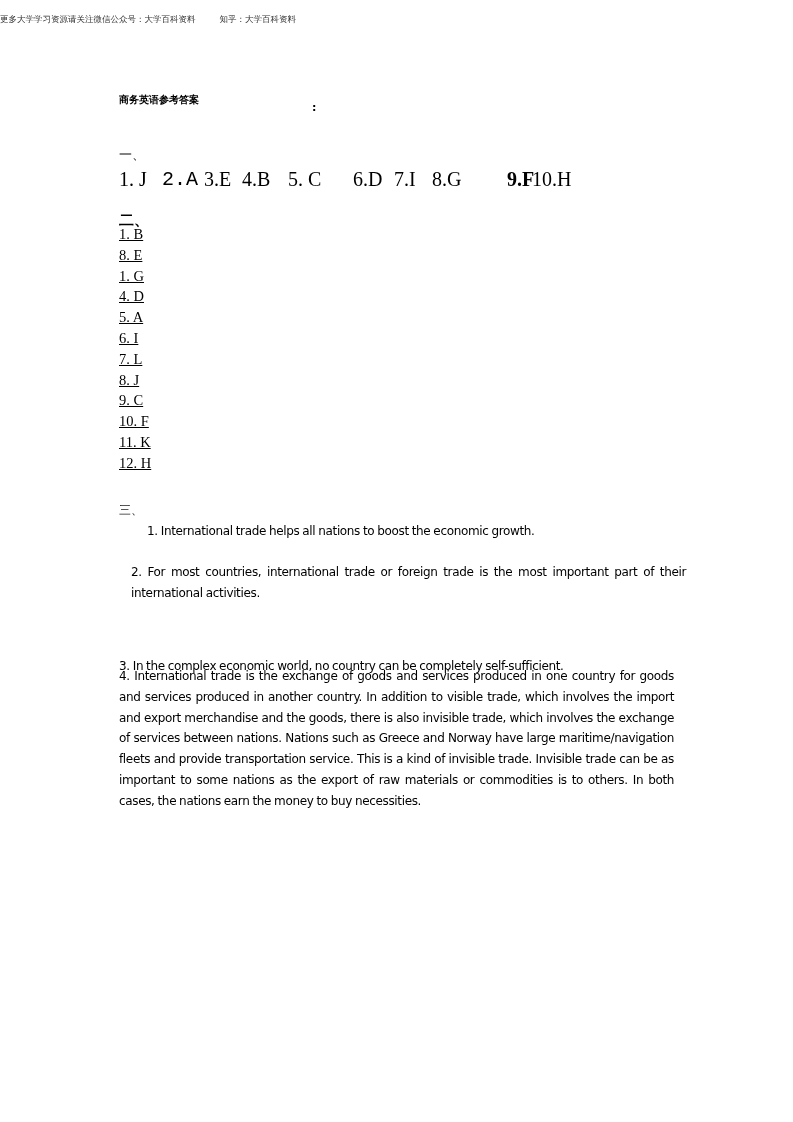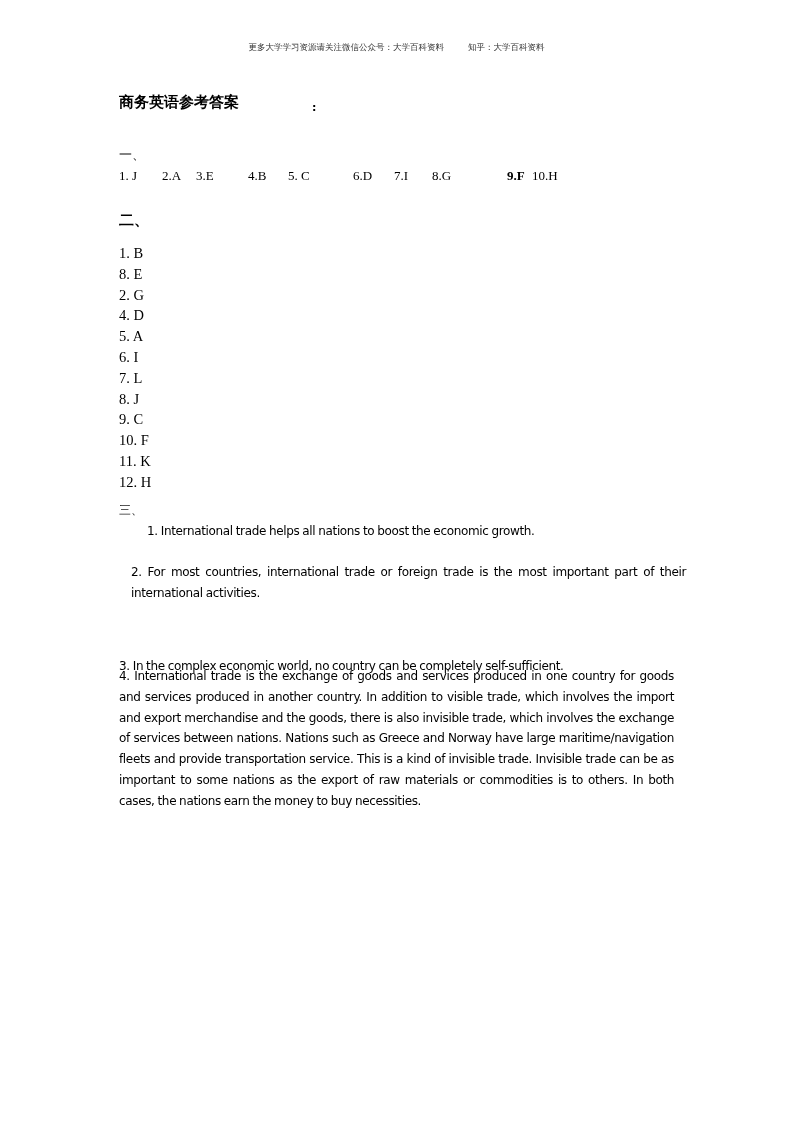--- a/index.html
+++ b/index.html
@@ -1,40 +1,40 @@
 <!DOCTYPE html>
 <html><head>
 <meta charset="utf-8">
 <style>
   html, body { margin: 0; padding: 0; background: #ffffff; }
   body { width: 793px; height: 1122px; position: relative; overflow: hidden; color: #000; }
   .header {
-    position: absolute; top: 14px; left: 0; width: 793px; text-align: center;
-    font-family: "DejaVu Serif", serif; font-size: 8.5px; color: #333; margin-top: 28px;
+    position: absolute; top: 14px; left: 0; width: 793px; 
+    font-family: "DejaVu Serif", serif; font-size: 8.5px; color: #333;
   }
   .header span { display: inline-block; }
   .header .gap { width: 24px; }
   .title {
     position: absolute; top: 93px; left: 119px;
-    font-family: "DejaVu Sans", sans-serif; font-weight: bold; font-size: 15px;
+    font-family: "DejaVu Sans", sans-serif; font-weight: bold; font-size: 10px;
   }
   .colon {
     position: absolute; top: 101px; left: 312px;
     font-family: "DejaVu Sans", sans-serif; font-weight: bold; font-size: 11px;
   }
   .sec-label {
     position: absolute; left: 119px;
     font-family: "DejaVu Serif", serif; font-size: 13px;
   }
   .ans-row { position: absolute; top: 168px; left: 0; width: 793px; height: 20px; }
   .ans {
     position: absolute; top: 0;
-    font-family: "Liberation Serif", serif; font-size: 13px;
+    font-family: "Liberation Serif", serif; font-size: 20px;
   }
-  .list2 { position: absolute; top: 243px; left: 119px; }
+  .list2 { position: absolute; top: 224px; left: 119px; text-decoration: underline; }
   .list2 .item {
     height: 20.8px; line-height: 20.8px;
     font-family: "Liberation Serif", serif; font-size: 14.5px;
   }
   .para {
     position: absolute; left: 119px; width: 555px;
     font-family: "DejaVu Sans", sans-serif; font-size: 12px; line-height: 20.8px;
     text-align: justify; letter-spacing: -0.35px; word-spacing: -0.5px;
   }
 </style>
@@ -44,36 +44,36 @@
 <div class="header">
   <span>更多大学学习资源请关注微信公众号：大学百科资料</span><span class="gap"></span><span>知乎：大学百科资料</span>
 </div>
 
 <div class="title">商务英语参考答案</div>
 <div class="colon">:</div>
 
 <div class="sec-label" style="top:146px;">一、</div>
 <div class="ans-row">
   <span class="ans" style="left:119px;">1. J</span>
-  <span class="ans" style="left:162px;">2.A</span>
-  <span class="ans" style="left:196px;">3.E</span>
-  <span class="ans" style="left:248px;">4.B</span>
+  <span class="ans" style="left:162px;font-family:Liberation Mono, monospace;">2.A</span>
+  <span class="ans" style="left:204px;">3.E</span>
+  <span class="ans" style="left:242px;">4.B</span>
   <span class="ans" style="left:288px;">5. C</span>
   <span class="ans" style="left:353px;">6.D</span>
   <span class="ans" style="left:394px;">7.I</span>
   <span class="ans" style="left:432px;">8.G</span>
   <span class="ans" style="left:507px;font-weight:bold;">9.F</span>
   <span class="ans" style="left:532px;">10.H</span>
 </div>
 
 <div class="sec-label" style="top:211px; font-weight:bold; font-size:15px;">二、</div>
 <div class="list2">
   <div class="item">1. B</div>
   <div class="item">8. E</div>
-  <div class="item">2. G</div>
+  <div class="item">1. G</div>
   <div class="item">4. D</div>
   <div class="item">5. A</div>
   <div class="item">6. I</div>
   <div class="item">7. L</div>
   <div class="item">8. J</div>
   <div class="item">9. C</div>
   <div class="item">10. F</div>
   <div class="item">11. K</div>
   <div class="item">12. H</div>
 </div>

